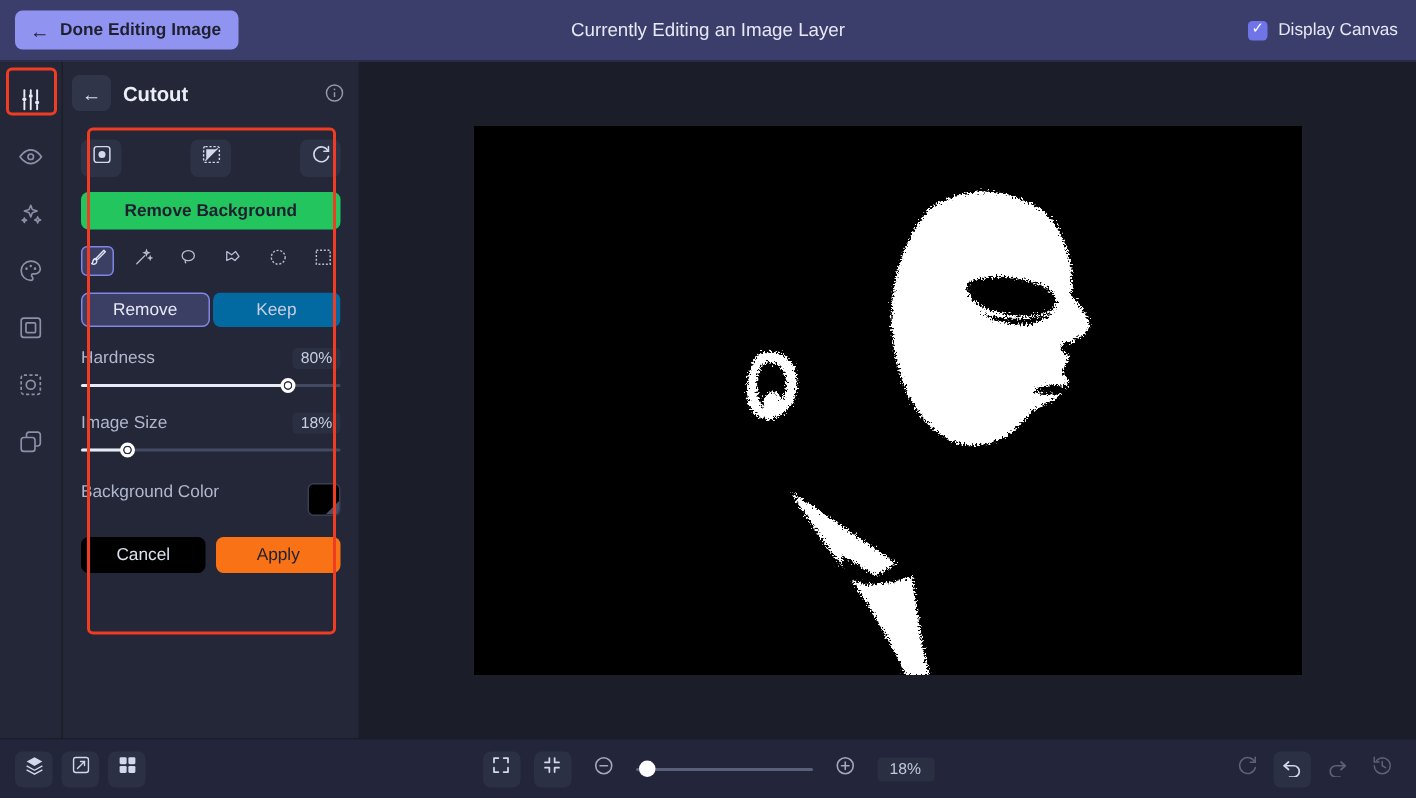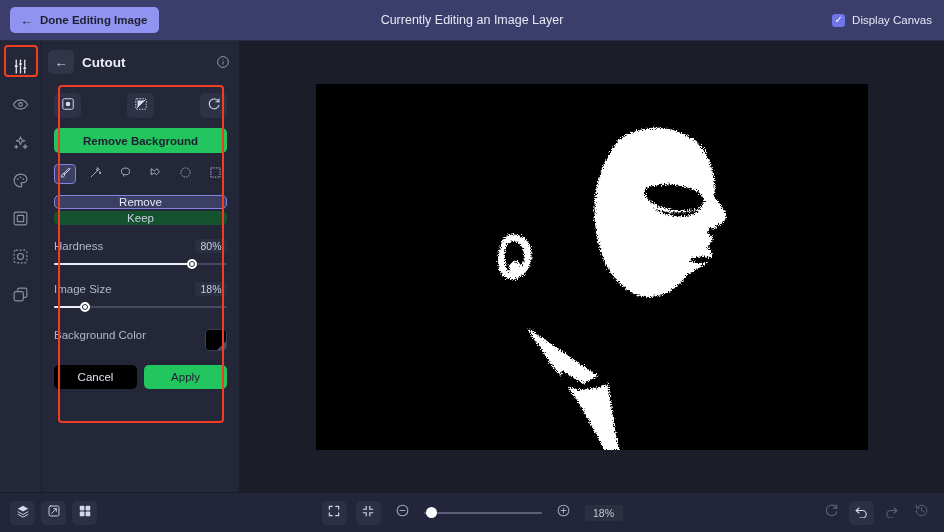--- a/index.html
+++ b/index.html
@@ -133,25 +133,25 @@
     width: 22px; height: 20px; border-radius: 4px;
     display: flex; align-items: center; justify-content: center;
     color: #b9bed4; cursor: pointer;
     border: 1px solid transparent;
   }
   .tool-btn.active {
     background: #3b3f63; border-color: #8185e6; color: #dfe2f2;
   }
 
   .seg {
-    display: flex; gap: 2px; margin-bottom: 14px; flex-direction: column;
+    display: flex; gap: 2px; margin-bottom: 14px;
   }
   .seg-btn {
     flex: 1; height: 23px; border-radius: 5px;
-    background: #14532d; color: #c9cee0;
+    background: #0369a1; color: #c9cee0;
     display: flex; align-items: center; justify-content: center;
     font-size: 11.5px; cursor: pointer;
     border: 1px solid transparent;
   }
   .seg-btn.active {
     background: #3b3f63; border-color: #8185e6; color: #e7e9f6;
   }
 
   .slider-group { margin-bottom: 12px; }
   .slider-top {
@@ -205,21 +205,21 @@
   .action-row { display: flex; gap: 7px; padding-bottom: 12px; }
   .ghost-btn {
     flex: 1; height: 24px; border-radius: 5px;
     background: #000000; color: #dde0ee;
     display: flex; align-items: center; justify-content: center;
     font-size: 11.5px; cursor: pointer; border: none;
     font-family: inherit;
   }
   .apply-btn {
     flex: 1; height: 24px; border-radius: 5px;
-    background: #22c55e; color: #1e2030;
+    background: #f97316; color: #1e2030;
     display: flex; align-items: center; justify-content: center;
     font-size: 11.5px; cursor: pointer; border: none;
     font-family: inherit;
   }
 
   
   .canvas-area {
     flex: 1; display: flex; flex-direction: column;
     background: #1b1d29; min-width: 0;
   }

